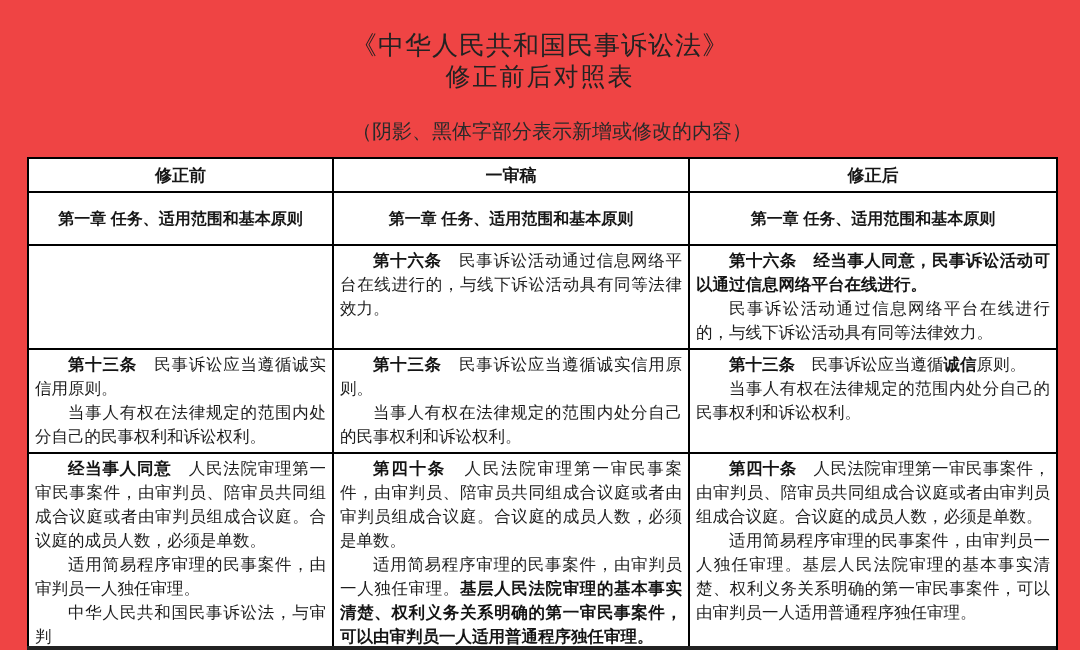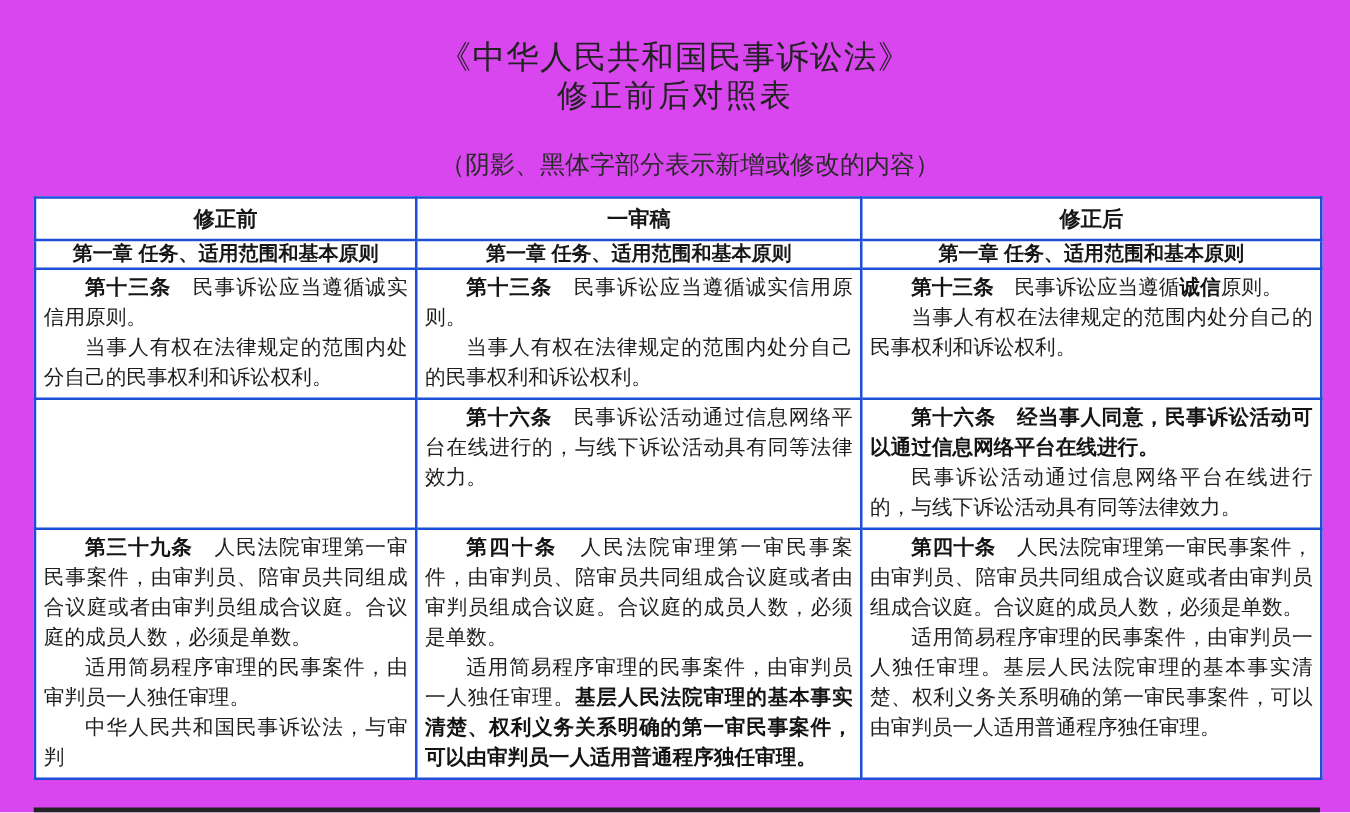--- a/index.html
+++ b/index.html
@@ -2,55 +2,55 @@
 <html lang="zh"><head>
 <meta charset="utf-8">
 <style>
   html,body{margin:0;padding:0;background:#ffffff;}
   body{
     width:1080px;height:650px;overflow:hidden;
     font-family:"Liberation Sans", sans-serif;
     color:#1d1d1d;
     -webkit-font-smoothing:antialiased;
   }
-  .page{position:relative;width:1080px;height:650px;background:#d946ef;}
+  .page{position:relative;width:1080px;height:650px;background:#ef4444;}
   .doc-title-1{
     position:absolute;top:28px;left:0;width:100%;
     text-align:center;font-size:26px;letter-spacing:1px;color:#222;
   }
   .doc-title-2{
     position:absolute;top:60px;left:0;width:100%;
     text-align:center;font-size:25px;letter-spacing:2px;color:#222;
   }
   .doc-note{
     position:absolute;top:118px;left:12px;width:100%;
     text-align:center;font-size:20px;color:#2a2a2a;
   }
   table.cmp{
     position:absolute;top:157px;left:27px;width:1029px;
     border-collapse:collapse;table-layout:fixed;
     background:#fff;
   }
   .cmp th,.cmp td{
-    border:2px solid #1d4ed8;
+    border:2px solid #000000;
     vertical-align:top;
     padding:1px 5px;
     overflow:hidden;
   }
   .cmp th{
     font-size:17px;font-weight:bold;text-align:center;
     vertical-align:middle;height:30px;color:#161616;
   }
   tr.row-light td{
     text-align:center;color:#5a5a5a;font-weight:normal;
     font-size:16px;height:21px;line-height:21px;padding:1px 4px;
   }
   tr.row-chapter td{
     text-align:center;font-weight:bold;font-size:16px;
-    height:19px;line-height:19px;padding:1px 4px;color:#161616;
+    height:19px;line-height:19px;padding:16px 4px;color:#161616;
   }
   tr.row-content td{
     font-size:16.5px;line-height:24px;padding:2px 6px 4px 6px;
   }
   tr.row-content .para{text-indent:2em;text-align:justify;}
   .b{font-weight:bold;color:#141414;}
   .bottom-crop-line{
     position:absolute;left:27px;top:646px;width:1029px;height:4px;
     background:#222222;
   }
@@ -79,46 +79,46 @@
         <th>修正后</th>
       </tr>
     </thead>
     <tbody>
         <tr class="row-chapter">
           <td>第一章 任务、适用范围和基本原则</td>
           <td>第一章 任务、适用范围和基本原则</td>
           <td>第一章 任务、适用范围和基本原则</td>
         </tr>
         <tr class="row-content">
+          <td></td>
+          <td>
+            <div class="para"><span class="b">第十六条</span><span>　民事诉讼活动通过信息网络平台在线进行的，与线下诉讼活动具有同等法律效力。</span></div>
+          </td>
+          <td>
+            <div class="para"><span class="b">第十六条　经当事人同意，民事诉讼活动可以通过信息网络平台在线进行。</span></div>
+            <div class="para"><span>民事诉讼活动通过信息网络平台在线进行的，与线下诉讼活动具有同等法律效力。</span></div>
+          </td>
+        </tr>
+        <tr class="row-content">
           <td>
             <div class="para"><span class="b">第十三条</span><span>　民事诉讼应当遵循诚实信用原则。</span></div>
             <div class="para"><span>当事人有权在法律规定的范围内处分自己的民事权利和诉讼权利。</span></div>
           </td>
           <td>
             <div class="para"><span class="b">第十三条</span><span>　民事诉讼应当遵循诚实信用原则。</span></div>
             <div class="para"><span>当事人有权在法律规定的范围内处分自己的民事权利和诉讼权利。</span></div>
           </td>
           <td>
             <div class="para"><span class="b">第十三条</span><span>　民事诉讼应当遵循</span><span class="b">诚信</span><span>原则。</span></div>
             <div class="para"><span>当事人有权在法律规定的范围内处分自己的民事权利和诉讼权利。</span></div>
           </td>
         </tr>
         <tr class="row-content">
-          <td></td>
           <td>
-            <div class="para"><span class="b">第十六条</span><span>　民事诉讼活动通过信息网络平台在线进行的，与线下诉讼活动具有同等法律效力。</span></div>
-          </td>
-          <td>
-            <div class="para"><span class="b">第十六条　经当事人同意，民事诉讼活动可以通过信息网络平台在线进行。</span></div>
-            <div class="para"><span>民事诉讼活动通过信息网络平台在线进行的，与线下诉讼活动具有同等法律效力。</span></div>
-          </td>
-        </tr>
-        <tr class="row-content">
-          <td>
-            <div class="para"><span class="b">第三十九条</span><span>　人民法院审理第一审民事案件，由审判员、陪审员共同组成合议庭或者由审判员组成合议庭。合议庭的成员人数，必须是单数。</span></div>
+            <div class="para"><span class="b">经当事人同意</span><span>　人民法院审理第一审民事案件，由审判员、陪审员共同组成合议庭或者由审判员组成合议庭。合议庭的成员人数，必须是单数。</span></div>
             <div class="para"><span>适用简易程序审理的民事案件，由审判员一人独任审理。</span></div>
             <div class="para"><span>中华人民共和国民事诉讼法，与审判</span></div>
           </td>
           <td>
             <div class="para"><span class="b">第四十条</span><span>　人民法院审理第一审民事案件，由审判员、陪审员共同组成合议庭或者由审判员组成合议庭。合议庭的成员人数，必须是单数。</span></div>
             <div class="para"><span>适用简易程序审理的民事案件，由审判员一人独任审理。</span><span class="b">基层人民法院审理的基本事实清楚、权利义务关系明确的第一审民事案件，可以由审判员一人适用普通程序独任审理。</span></div>
           </td>
           <td>
             <div class="para"><span class="b">第四十条</span><span>　人民法院审理第一审民事案件，由审判员、陪审员共同组成合议庭或者由审判员组成合议庭。合议庭的成员人数，必须是单数。</span></div>
             <div class="para"><span>适用简易程序审理的民事案件，由审判员一人独任审理。基层人民法院审理的基本事实清楚、权利义务关系明确的第一审民事案件，可以由审判员一人适用普通程序独任审理。</span></div>

